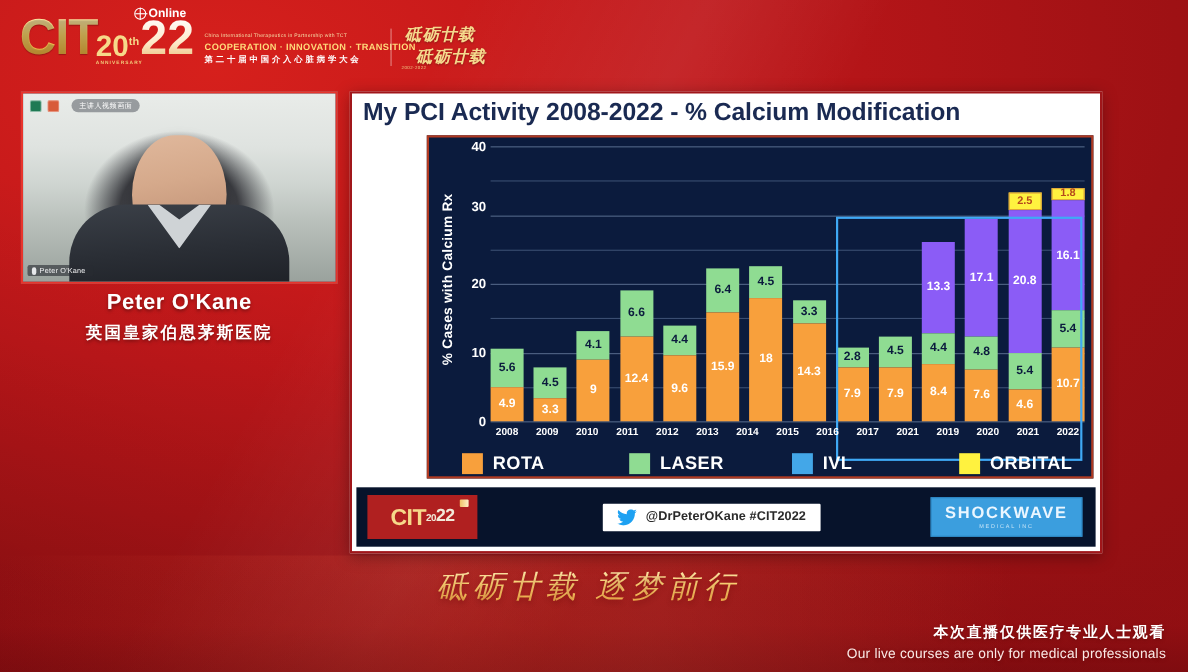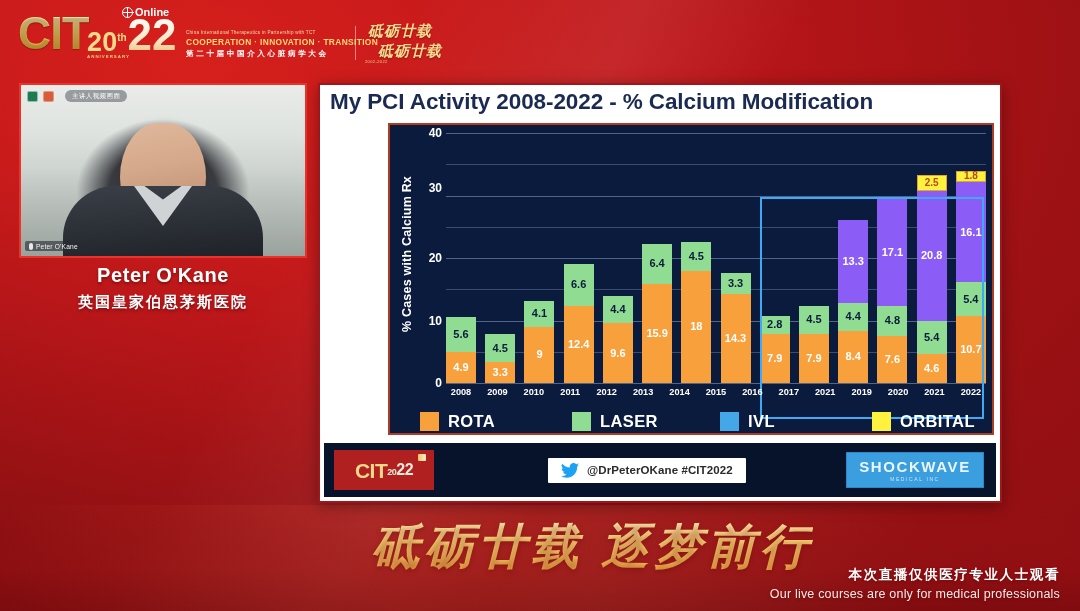--- a/index.html
+++ b/index.html
@@ -188,23 +188,23 @@
 
   
   .banner{ position:absolute; left:0; bottom:0; width:1080px; height:106px; z-index:4; }
   .banner-bg{
     position:absolute; inset:0;
     background:
       linear-gradient(95deg, rgba(220,40,30,.0) 0%, rgba(240,90,60,.18) 38%, rgba(255,150,110,.12) 55%, rgba(180,20,22,0) 85%),
       linear-gradient(180deg, rgba(160,16,20,0) 0%, rgba(150,14,18,.35) 60%, rgba(120,10,14,.6) 100%);
   }
   .banner-calli{
-    position:absolute; left:372px; top:10px;
-    font-family:"Liberation Serif", serif; font-style:italic; font-weight:bold;
-    font-size:48px; letter-spacing:5px; white-space:nowrap;
+    position:absolute; left:397px; top:10px;
+    font-family:"Liberation Serif", serif; font-style:italic; font-weight:normal;
+    font-size:28px; letter-spacing:5px; white-space:nowrap;
     background:linear-gradient(180deg,#fff0bf 0%,#ffd978 40%,#f0a43c 100%);
     -webkit-background-clip:text; background-clip:text; color:transparent;
     text-shadow:0 2px 5px rgba(90,0,0,.3);
   }
   .disclaimer{ position:absolute; right:20px; bottom:10px; text-align:right; }
   .dc-cn{ font-size:13.5px; font-weight:bold; color:#ffffff; letter-spacing:1.6px; text-shadow:0 1px 3px rgba(80,0,0,.5);}
   .dc-en{ font-size:12.5px; color:#fbe9e6; letter-spacing:.2px; margin-top:3px; text-shadow:0 1px 3px rgba(80,0,0,.5);}
 </style>
 </head>
 <body>

